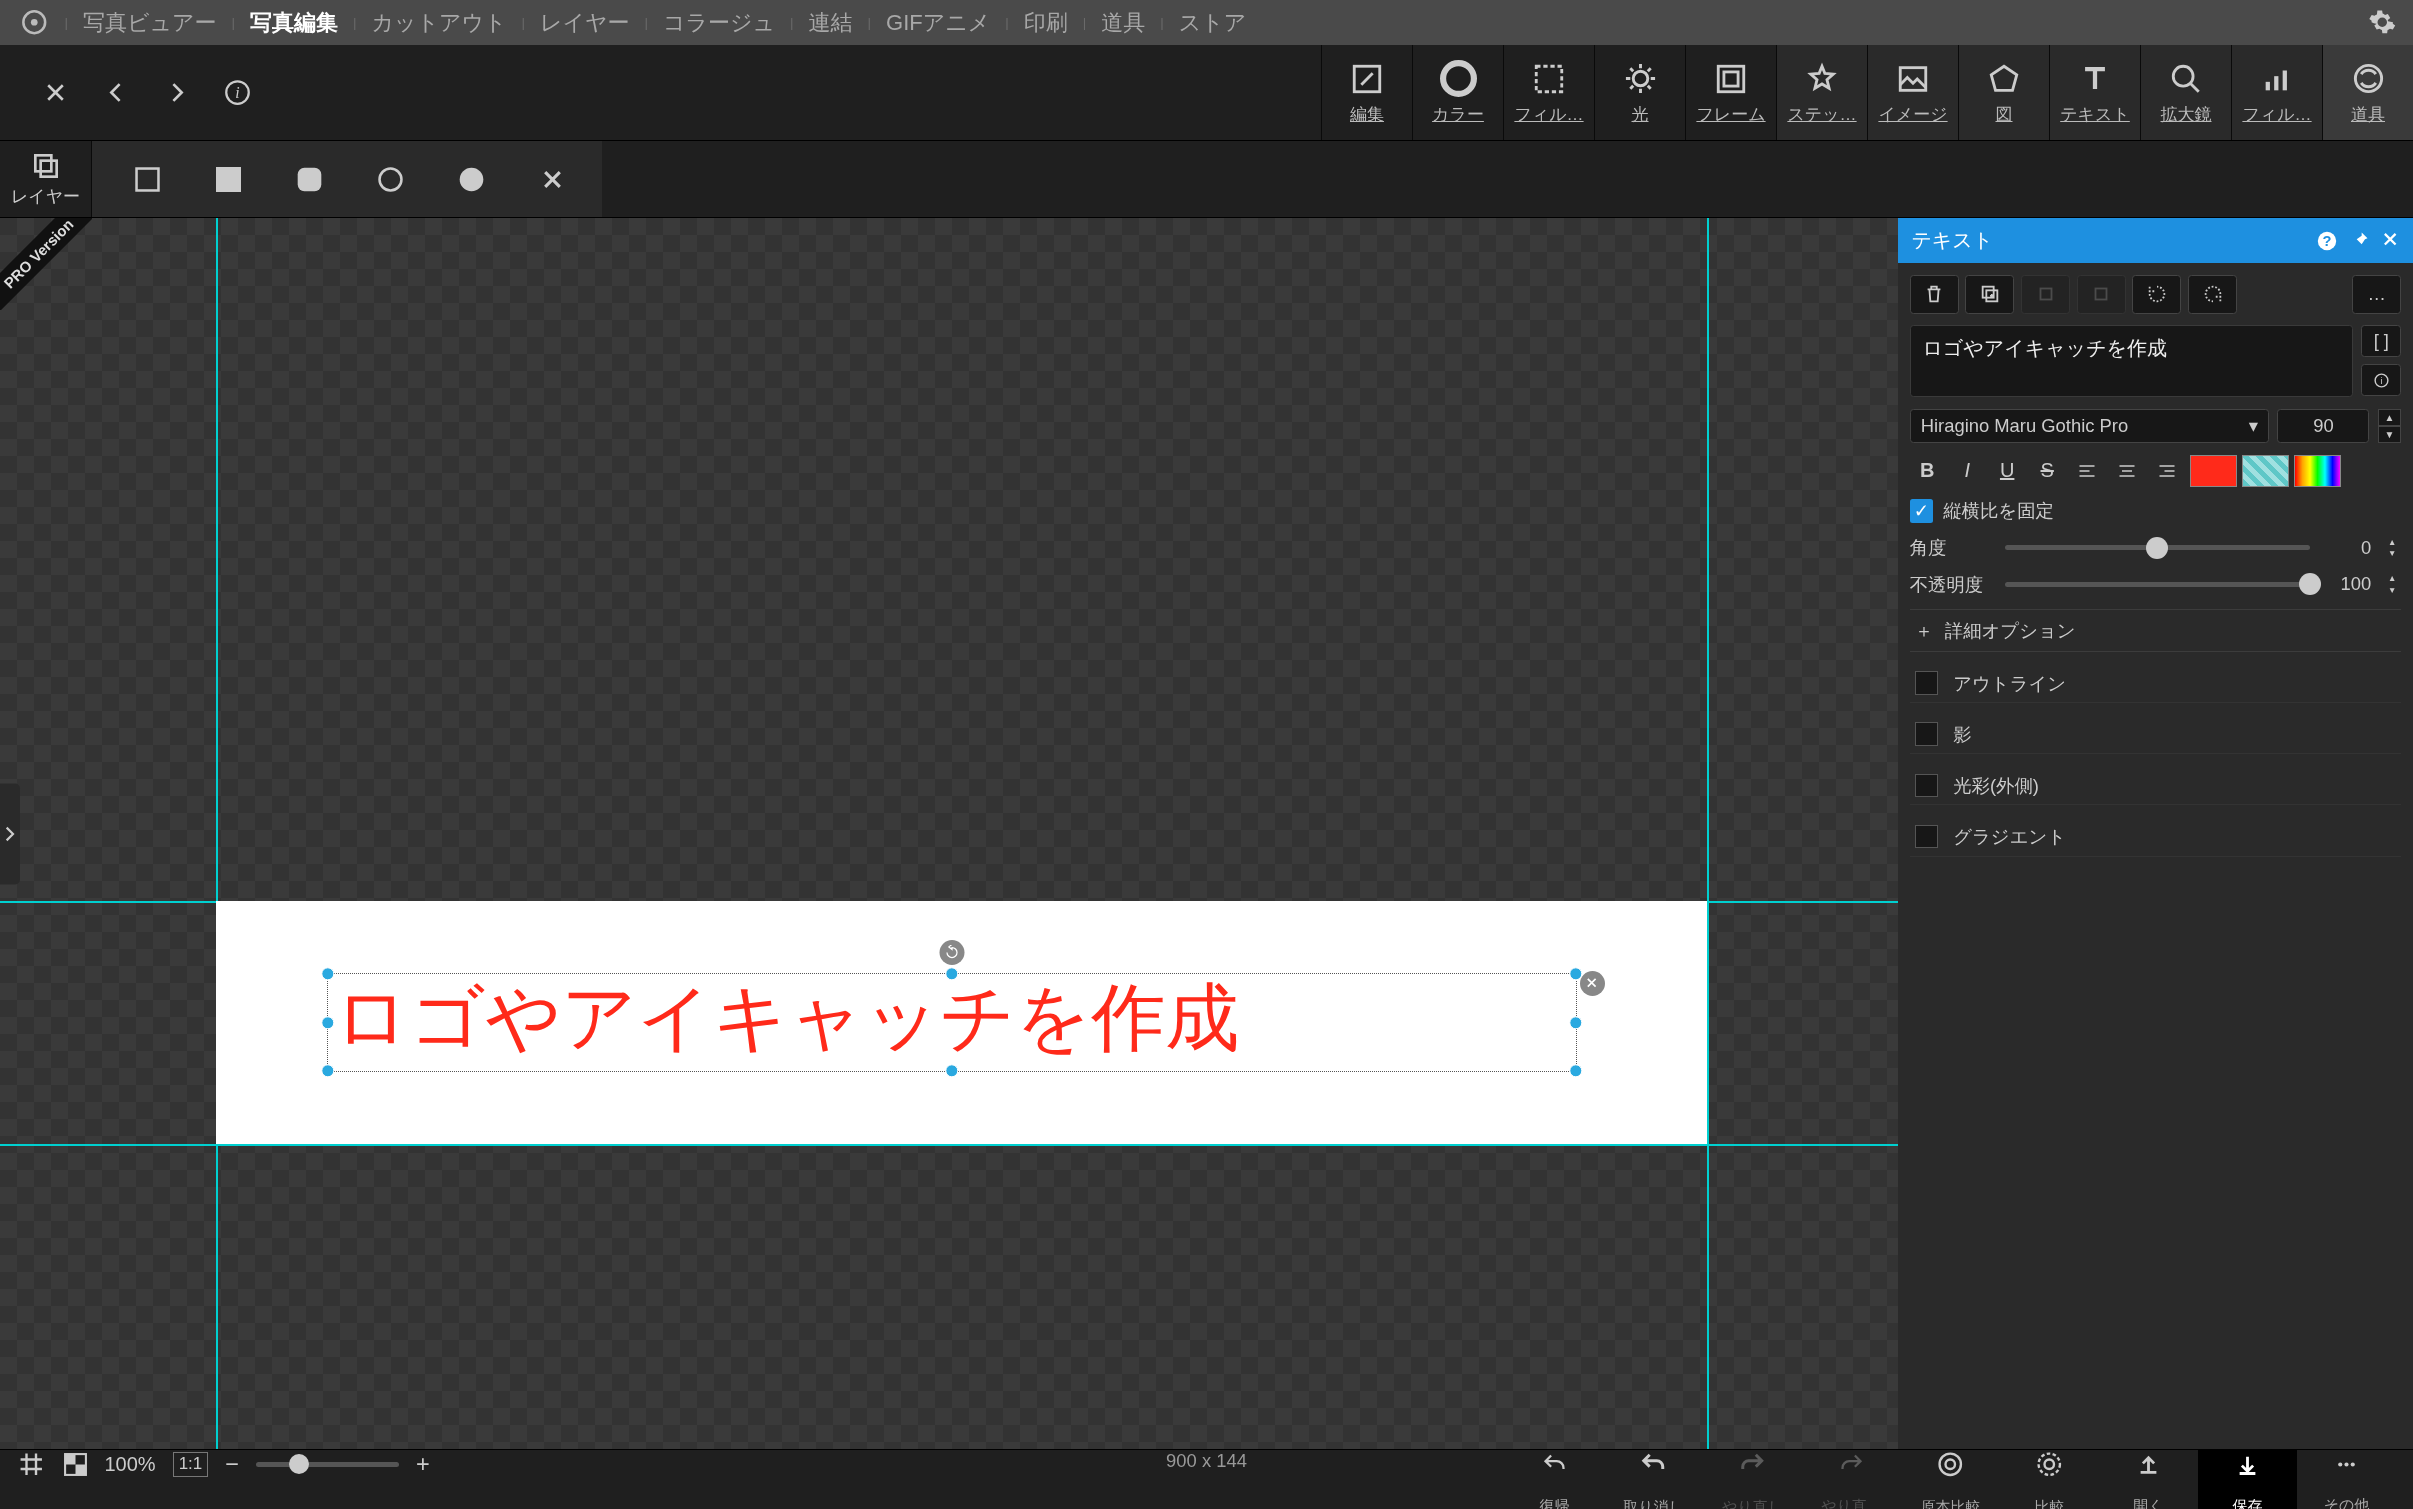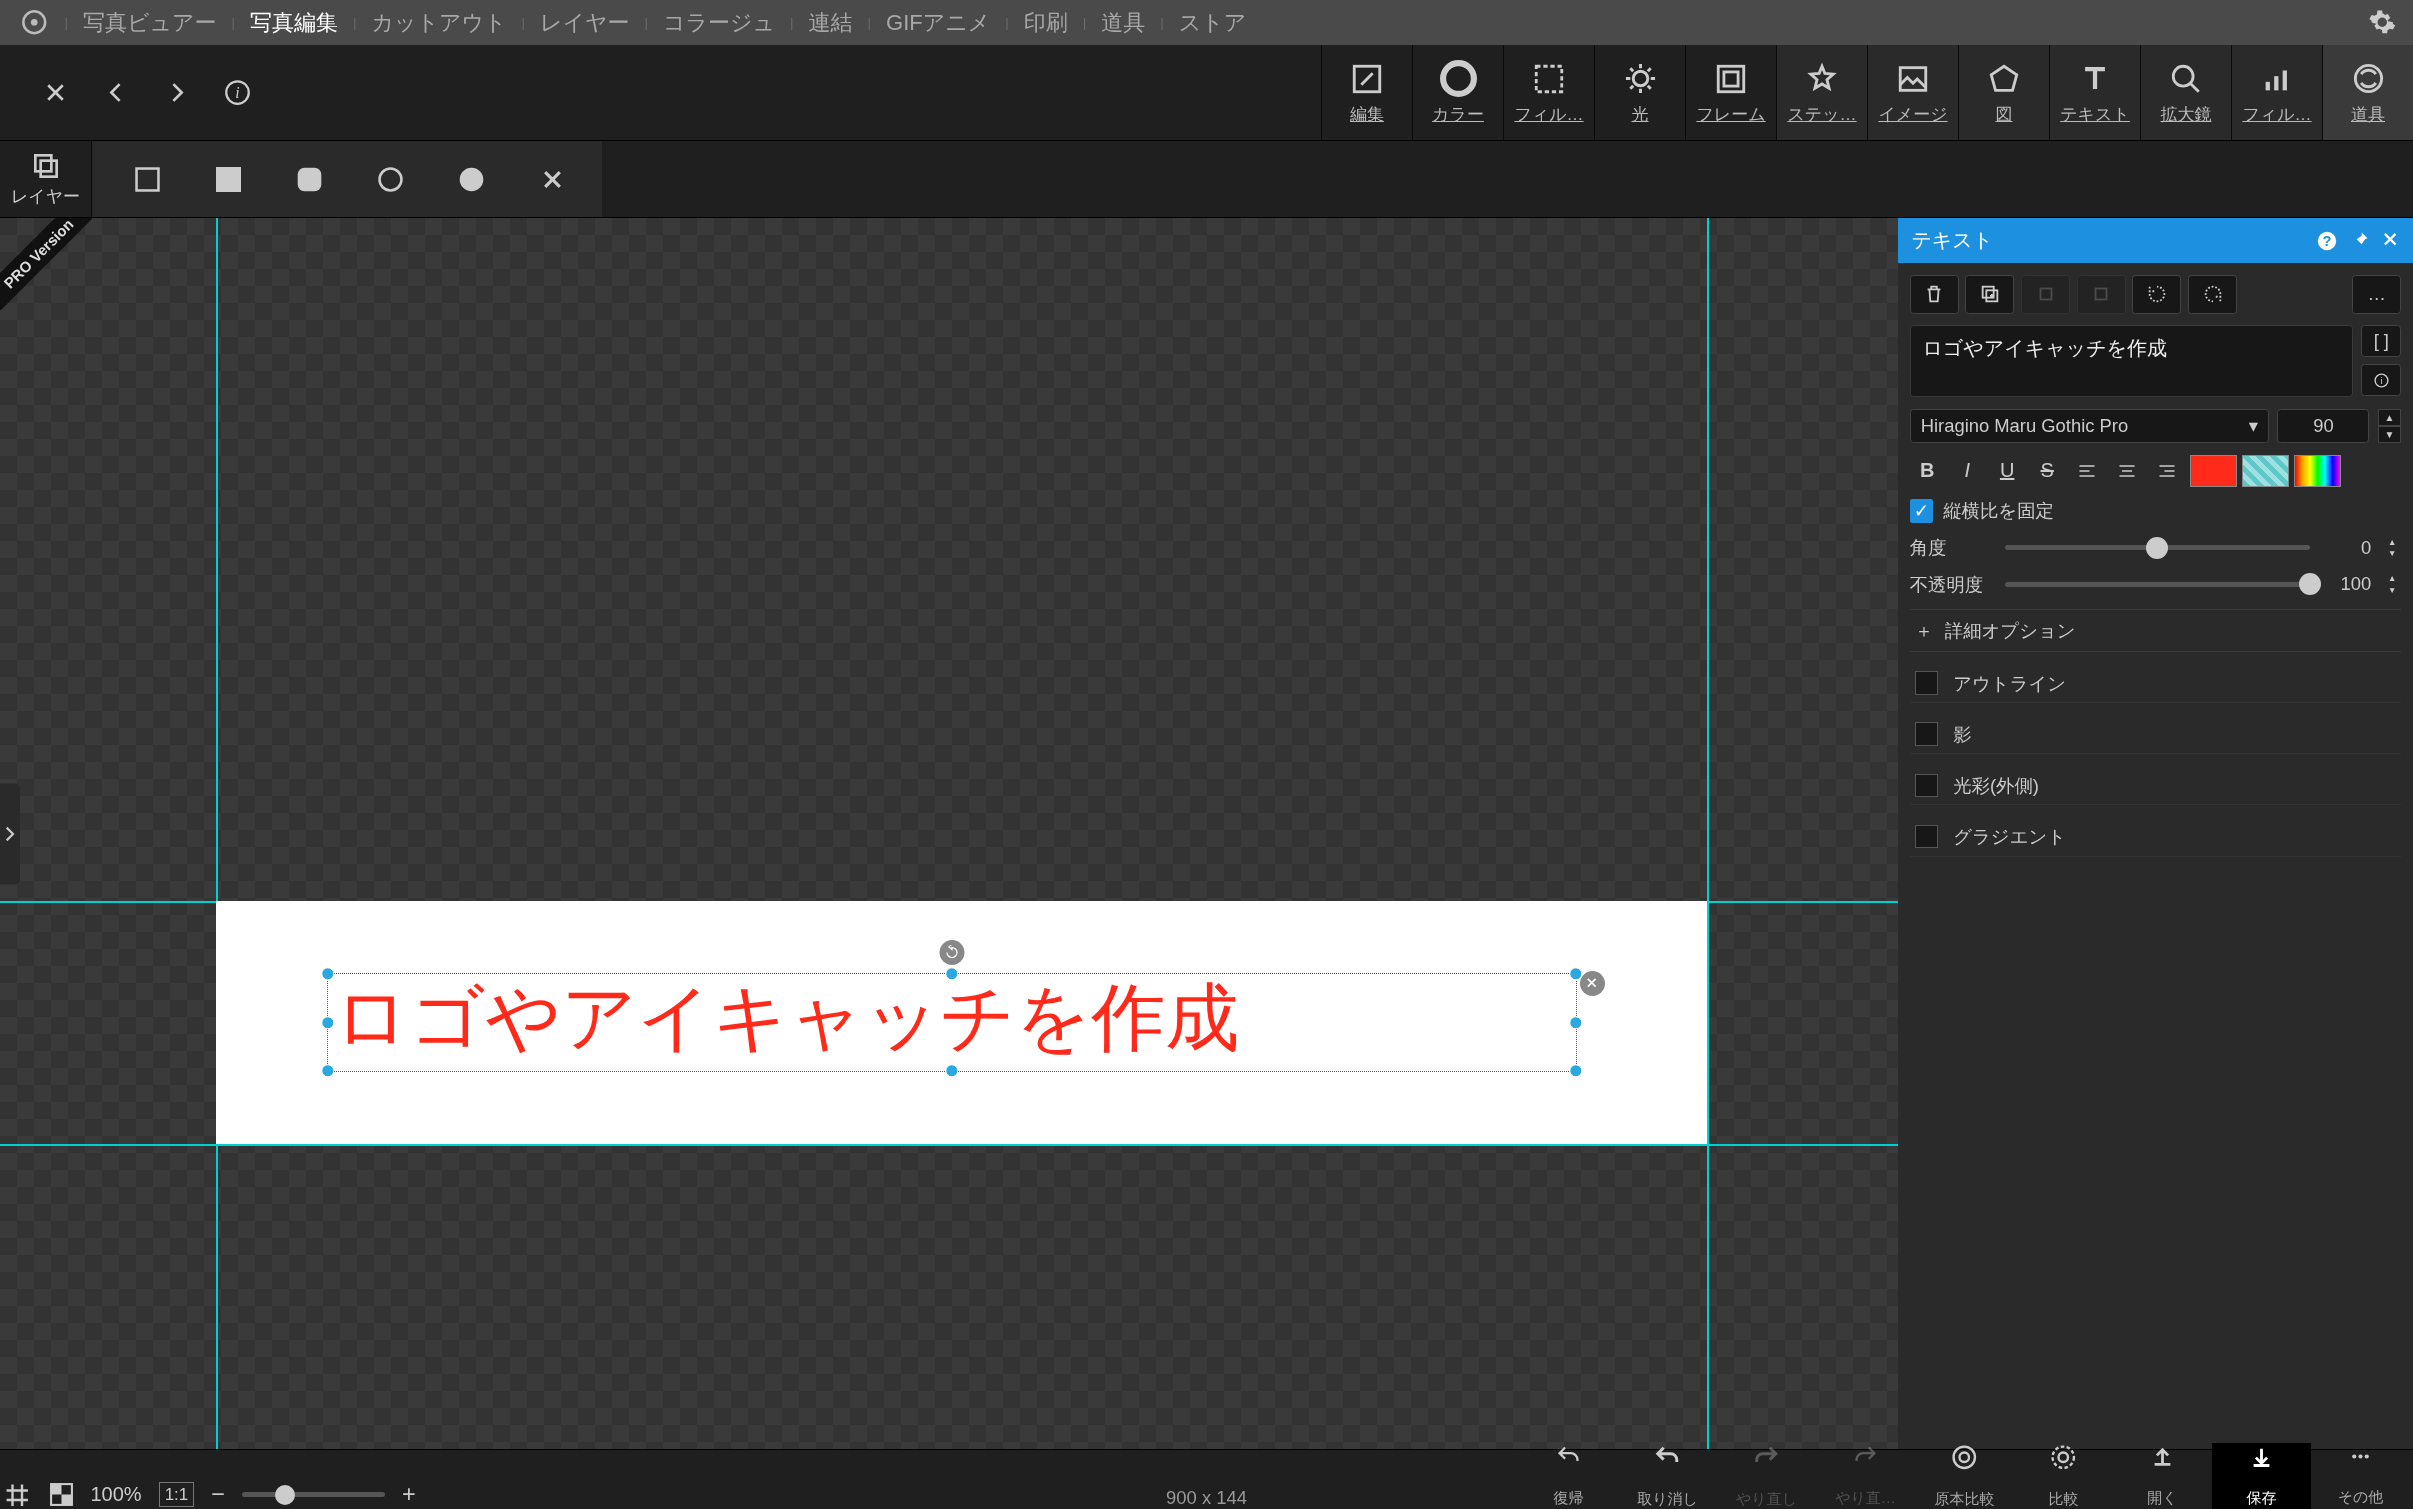--- a/index.html
+++ b/index.html
@@ -15,21 +15,21 @@
 .topbar {
   height: 45px;
   background: #4a4a4a;
   display: flex; align-items: center;
   padding: 0 17px;
 }
 .topbar .logo-icon { width: 34px; height: 34px; display:flex; align-items:center; justify-content:center; }
 .topbar .menu { display:flex; align-items:center; gap: 0; margin-left: 13.4px; }
 .topbar .menu span.item { padding: 0 15px; font-size: 22px; color:#a8a8a8; }
 .topbar .menu span.sep { color:#6a6a6a; }
-.topbar .menu span.item.active { color:#fff; font-weight:400; }
+.topbar .menu span.item.active { color:#fff; font-weight:700; }
 .topbar .gear { margin-left:auto; }
 
 
 .row2 {
   height: 96px;
   background: #1f1f1f;
   display:flex; align-items:stretch;
   border-bottom:0.8px solid #000;
 }
 .row2 .navbtns { display:flex; align-items:center; gap:23.5px; padding:0 17px 0 37px; }
@@ -189,21 +189,21 @@
 .slider-row .sstep { width:18.4px; display:flex;flex-direction:column; }
 .slider-row .sstep div{height:11.7px;font-size:8.4px;display:flex;align-items:center;justify-content:center;}
 .advhead { display:flex; align-items:center; gap:11.7px; padding:8.4px 5px; border-top:0.8px solid #3c3c3c; border-bottom:0.8px solid #3c3c3c; font-size:18.4px; }
 .opt-row { display:flex; align-items:center; gap:15px; padding:6.7px 5px; font-size:18.4px; border-bottom:0.8px solid #333; }
 .opt-row .box { width:23.5px; height:23.5px; background:#171717; border:0.8px solid #555; }
 
 
 .bottombar {
   position:absolute; left:0; right:0; bottom:0; height:60px;
   background:#1f1f1f; border-top:0.8px solid #000;
-  display:flex; align-items:flex-end; padding:0 3px;
+  display:flex; align-items:flex-start; padding:0 17px;
 }
 .bottombar .left { display:flex; align-items:center; gap:17px; }
 .bottombar .zoom { font-size:20px; }
 .bottombar .zslider { width:143px; height:5px; background:#555; position:relative; border-radius:2.5px;}
 .bottombar .zslider .thumb { position:absolute; left:30%; top:50%; transform:translate(-50%,-50%); width:20px;height:20px;border-radius:50%;background:#ccc;}
 .bottombar .dims { position:absolute; left:50%; transform:translateX(-50%); font-size:18.4px; color:#999; }
 .bottombar .actions { margin-left:auto; display:flex; }
 .baction { width:99px; display:flex; flex-direction:column; align-items:center; justify-content:center; gap:19px; }
 .baction .lbl { font-size:15px; color:#aaa; }
 .baction.disabled { opacity:.35; }

